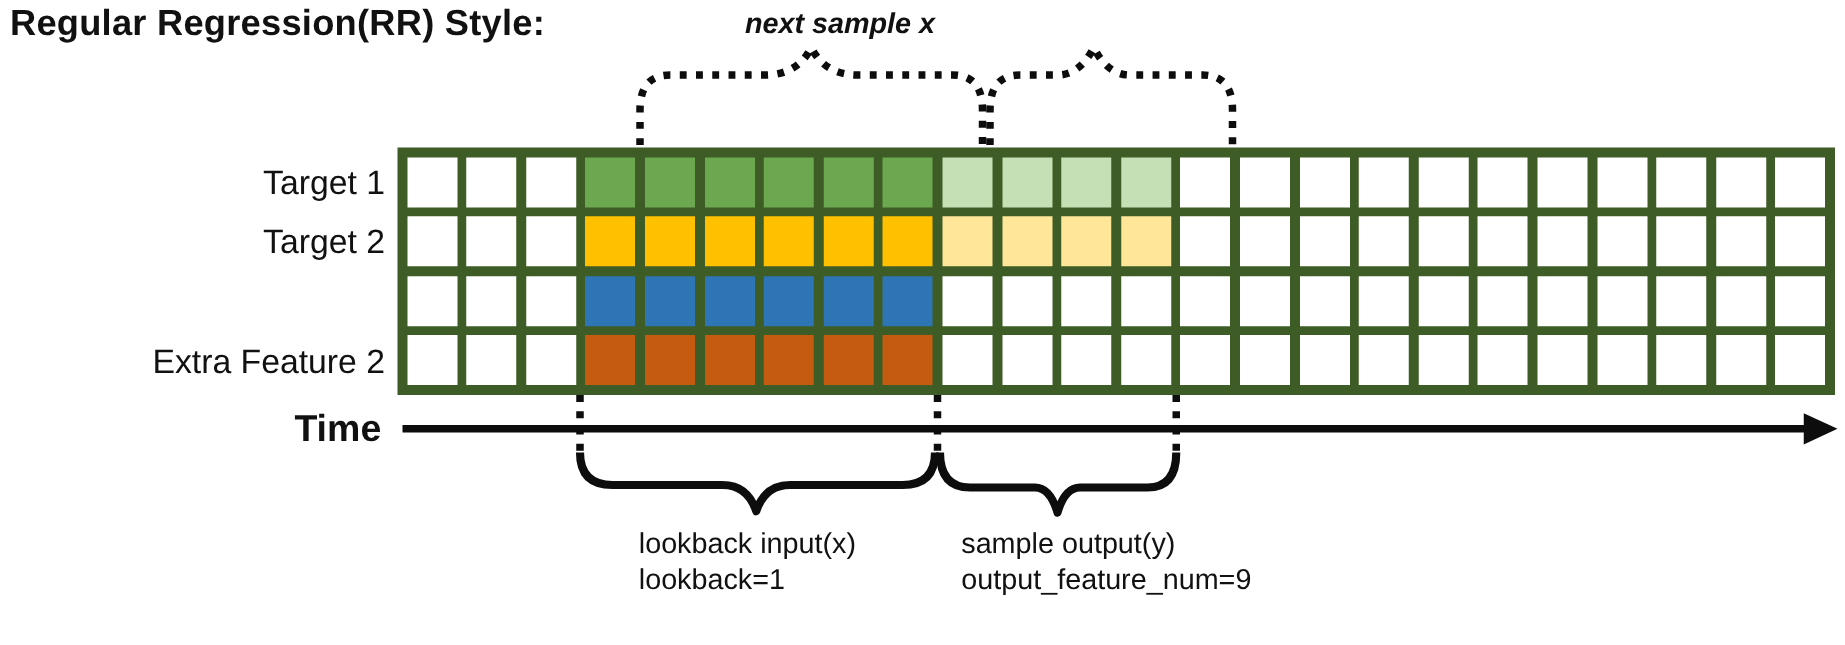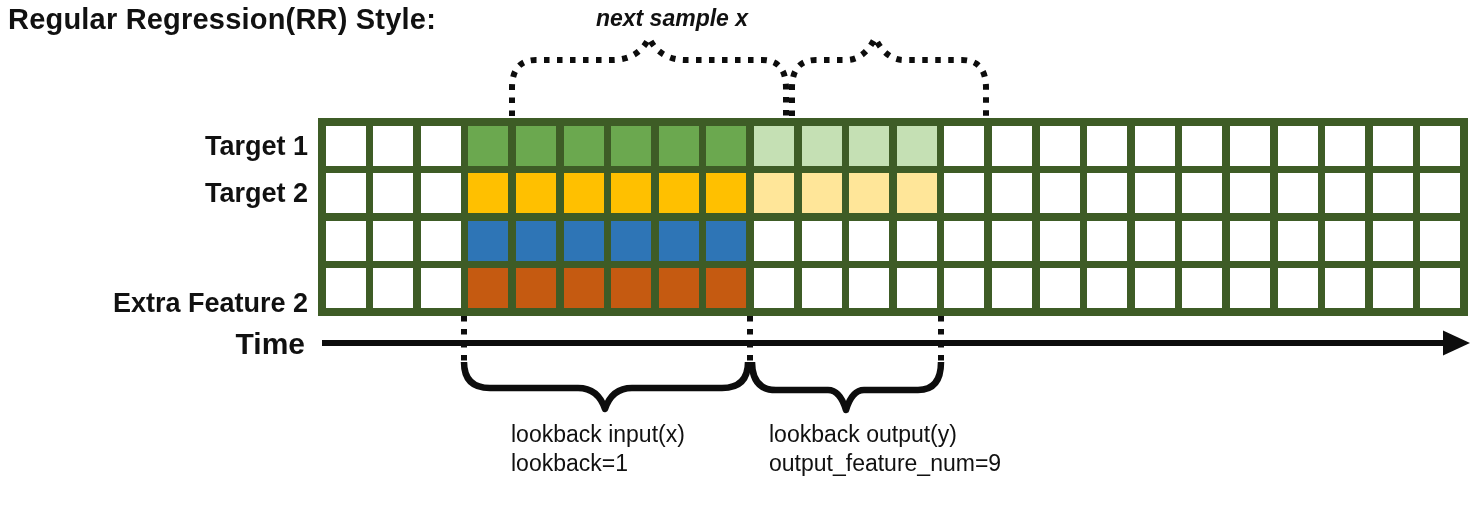--- a/index.html
+++ b/index.html
@@ -11,21 +11,21 @@
   #title{left:8px;top:3px;font-size:29px;font-weight:700;letter-spacing:0.2px;}
   .next-label{top:5px;font-size:23px;font-weight:700;font-style:italic;transform:translateX(-50%);white-space:nowrap;}
   #next-x{left:672px;}
   #next-y{left:880px;}
   #sample-grid{
     left:318px;top:118px;width:1150px;height:198px;box-sizing:border-box;
     display:grid;grid-template-columns:repeat(24,1fr);grid-auto-rows:40px;
     gap:7.6px;padding:7.6px;
   }
   .cell{width:100%;height:100%;}
-  .row-label{left:0;width:308px;text-align:right;font-size:27px;font-weight:700;line-height:30px;white-space:nowrap;}
+  .row-label{left:0;width:308px;text-align:right;font-size:27px;font-weight:400;line-height:30px;white-space:nowrap;}
   #time-label{left:160px;top:327px;width:145px;text-align:right;font-size:30px;font-weight:700;}
   svg.overlay{position:absolute;left:0;top:0;pointer-events:none;}
   .dotted{fill:none;stroke:#0d0d0d;stroke-width:6;stroke-dasharray:5.5 7.5;stroke-linecap:butt;}
   .solid-brace{fill:none;stroke:#0d0d0d;stroke-width:6.5;stroke-linejoin:round;}
   .axis{stroke:#0d0d0d;stroke-width:6;}
   .caption{top:420px;font-size:23px;line-height:29px;font-weight:400;white-space:nowrap;}
   #caption-input{left:511px;}
   #caption-output{left:769px;}
   .caption div{display:block;}
 </style>
@@ -33,21 +33,21 @@
 <body>
 
 <div id="canvas">
 
   <div id="title" class="abs">Regular Regression(RR) Style:</div>
 
   <div id="next-x" class="abs next-label">next sample x</div>
 
   <div class="abs row-label" style="top:131px;">Target 1</div>
   <div class="abs row-label" style="top:178px;">Target 2</div>
-  <div class="abs row-label" style="top:273.5px;margin-top:14px;">Extra Feature 2</div>
+  <div class="abs row-label" style="top:273.5px;">Extra Feature 2</div>
 
   <div id="sample-grid" class="abs" style="background: rgb(62, 92, 38);">
       <div class="cell" style="background: rgb(255, 255, 255);"></div>
       <div class="cell" style="background: rgb(255, 255, 255);"></div>
       <div class="cell" style="background: rgb(255, 255, 255);"></div>
       <div class="cell" style="background: rgb(107, 168, 79);"></div>
       <div class="cell" style="background: rgb(107, 168, 79);"></div>
       <div class="cell" style="background: rgb(107, 168, 79);"></div>
       <div class="cell" style="background: rgb(107, 168, 79);"></div>
       <div class="cell" style="background: rgb(107, 168, 79);"></div>
@@ -157,17 +157,17 @@
 
     <path class="solid-brace" d="M 464,362 Q 464,388 490,388 L 578,388 Q 598,388 605,409 Q 612,388 632,388 L 722,388 Q 748,388 748,362"></path>
     <path class="solid-brace" d="M 752,362 Q 752,390 776,390 L 828,390 Q 840,390 846,410 Q 852,390 864,390 L 918,390 Q 941,390 941,362"></path>
   </svg>
 
   <div id="caption-input" class="abs caption">
     <div>lookback input(x)</div>
     <div>lookback=1</div>
   </div>
   <div id="caption-output" class="abs caption">
-    <div>lookback output(y)</div>
+    <div>sample output(y)</div>
     <div>output_feature_num=9</div>
   </div>
 
 </div>
 
 </body></html>

